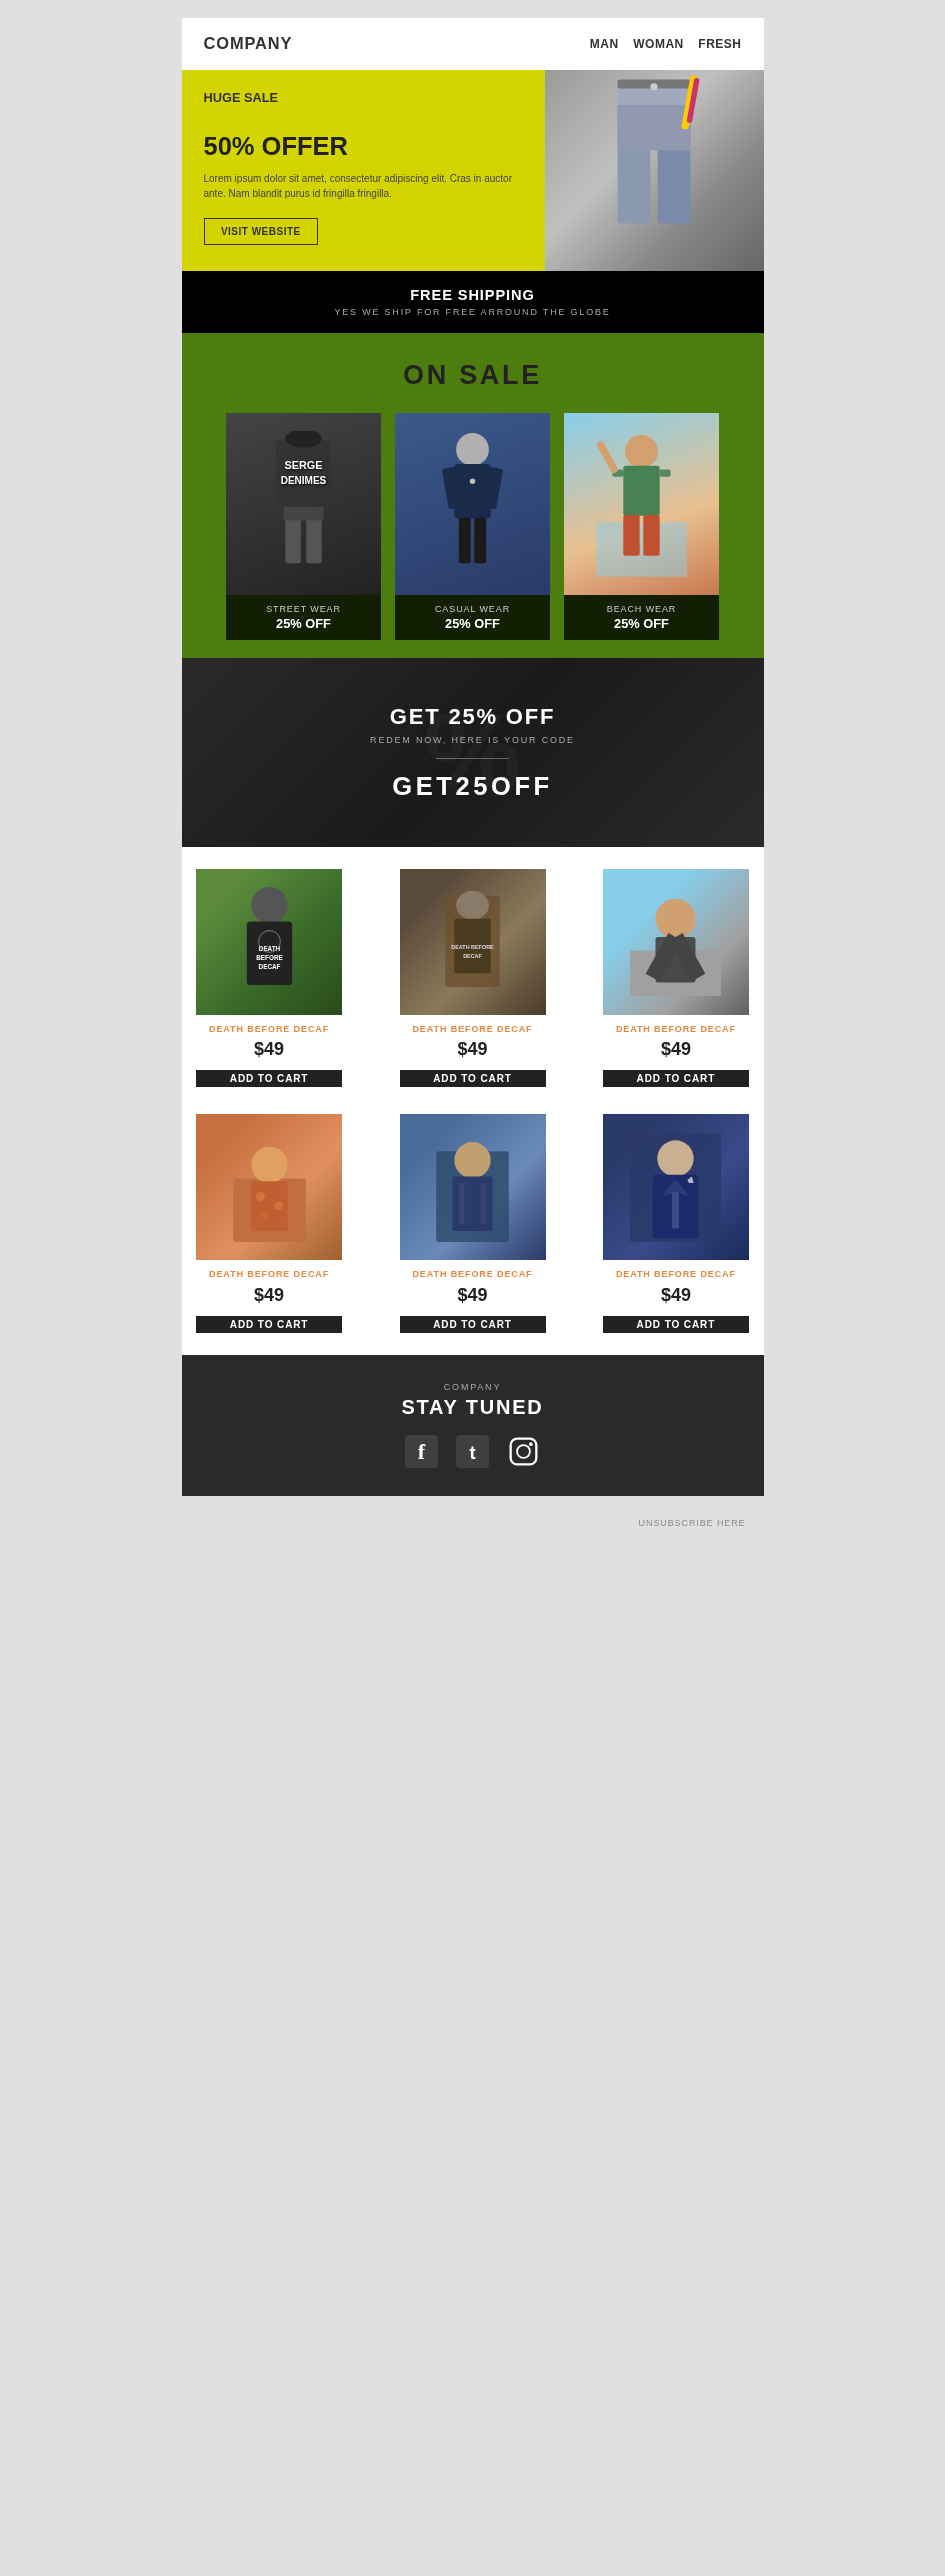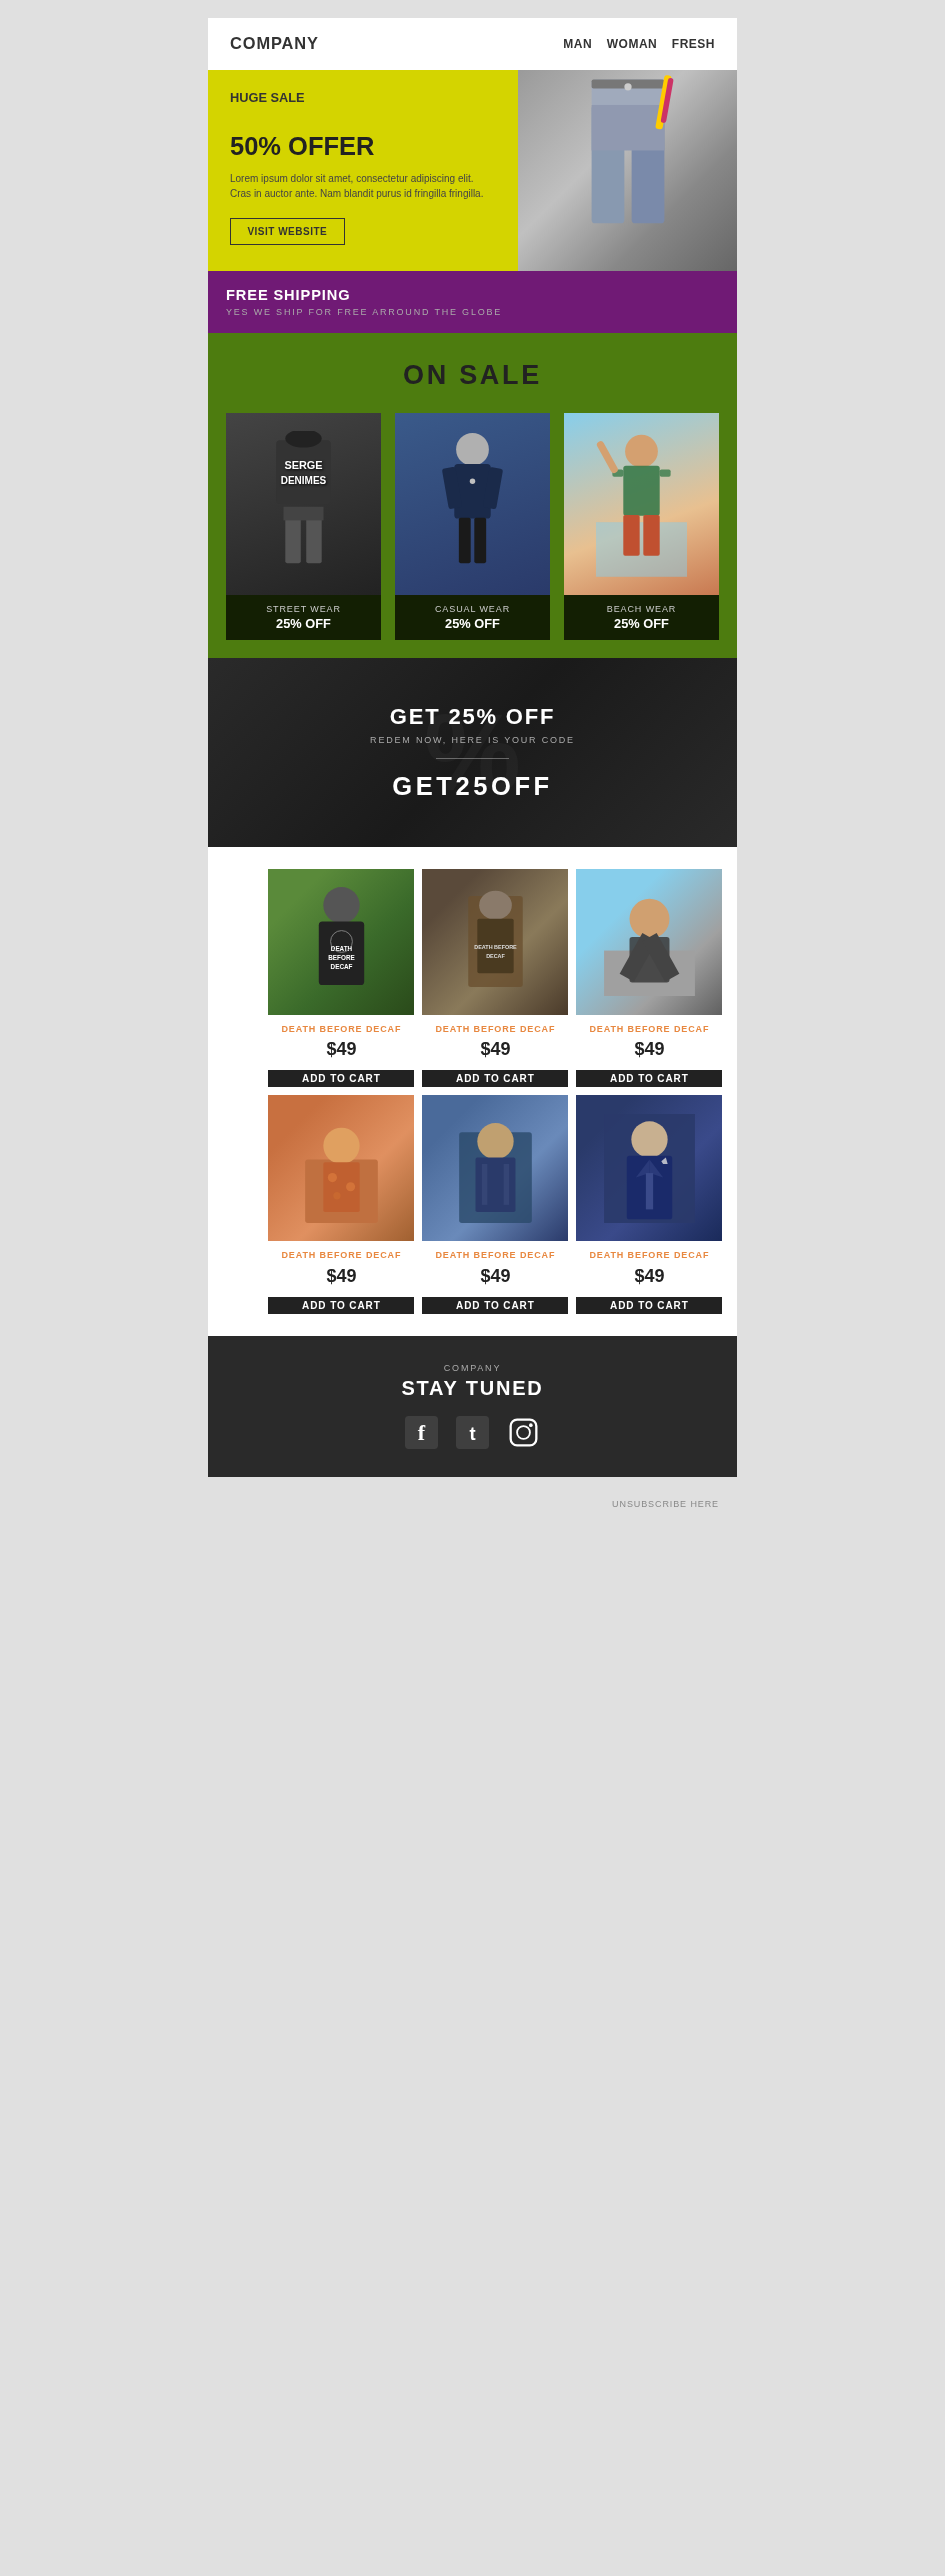--- a/index.html
+++ b/index.html
@@ -4,21 +4,21 @@
   <style>
     * { margin: 0; padding: 0; box-sizing: border-box; }
     body {
       background: #e0e0e0;
       font-family: Arial, Helvetica, sans-serif;
       display: flex;
       justify-content: center;
       padding: 18px 0;
     }
     .email-container {
-      width: 529px;
+      width: 582px;
       background: #ffffff;
     }
 
     
     .header {
       display: flex;
       justify-content: space-between;
       align-items: center;
       padding: 16.4px 22px;
       background: #fff;
@@ -98,22 +98,22 @@
       width: 100%;
       height: 100%;
       background: linear-gradient(135deg, #9a9a9a 0%, #c0c0c0 40%, #888 70%, #666 100%);
       display: flex;
       align-items: center;
       justify-content: center;
     }
 
     
     .shipping-bar {
-      background: #701a75;
-      text-align: left;
+      background: #000000;
+      text-align: center;
       padding: 16.4px 18px;
     }
     .shipping-title {
       font-size: 14.6px;
       font-weight: bold;
       color: #fff;
       letter-spacing: 0.9px;
       margin-bottom: 3.6px;
     }
     .shipping-sub {
@@ -234,22 +234,22 @@
     }
 
     
     .products-section {
       background: #fff;
       padding: 22px 14.6px;
     }
     .products-grid {
       display: flex;
       flex-wrap: wrap;
-      gap: 8px;
-      justify-content: flex-end;
+      gap: 27px;
+      justify-content: space-between;
     }
     .product-card {
       width: 146px;
       text-align: center;
     }
     
     .prod-img-placeholder {
       width: 146px;
       height: 146px;
       display: flex;

